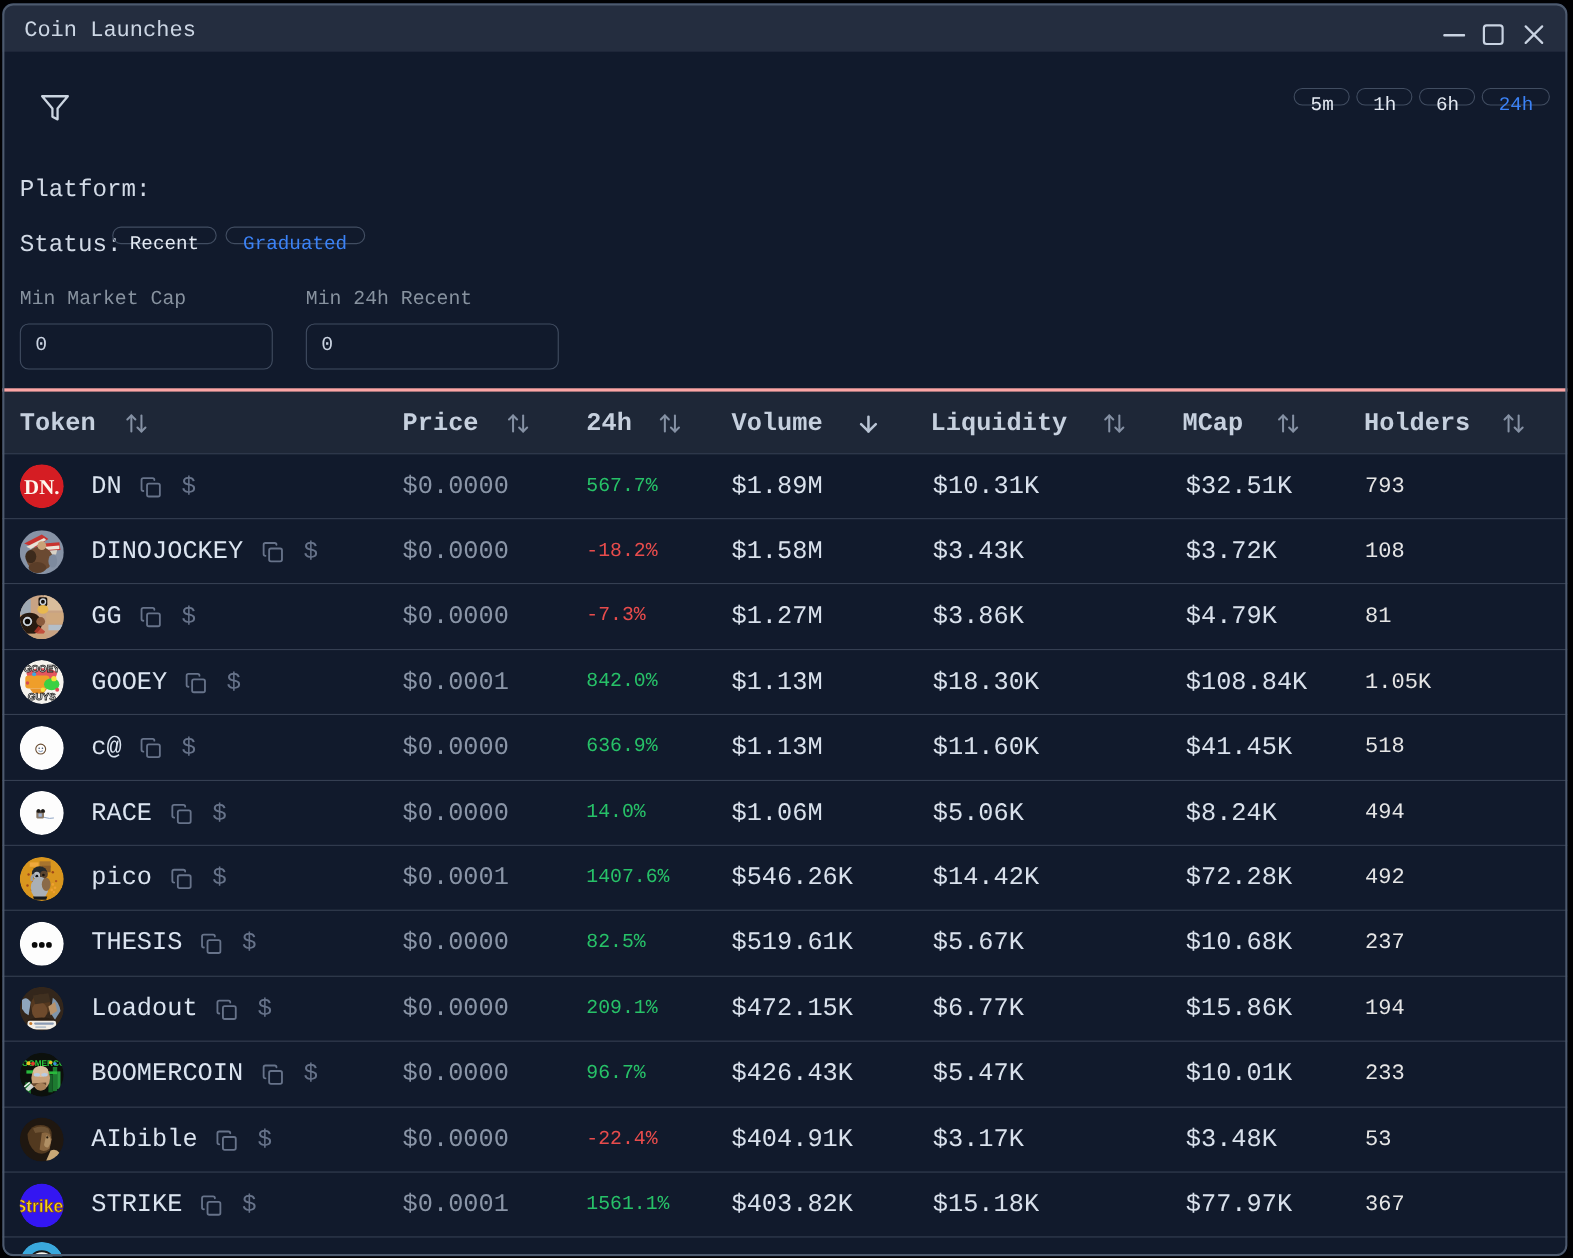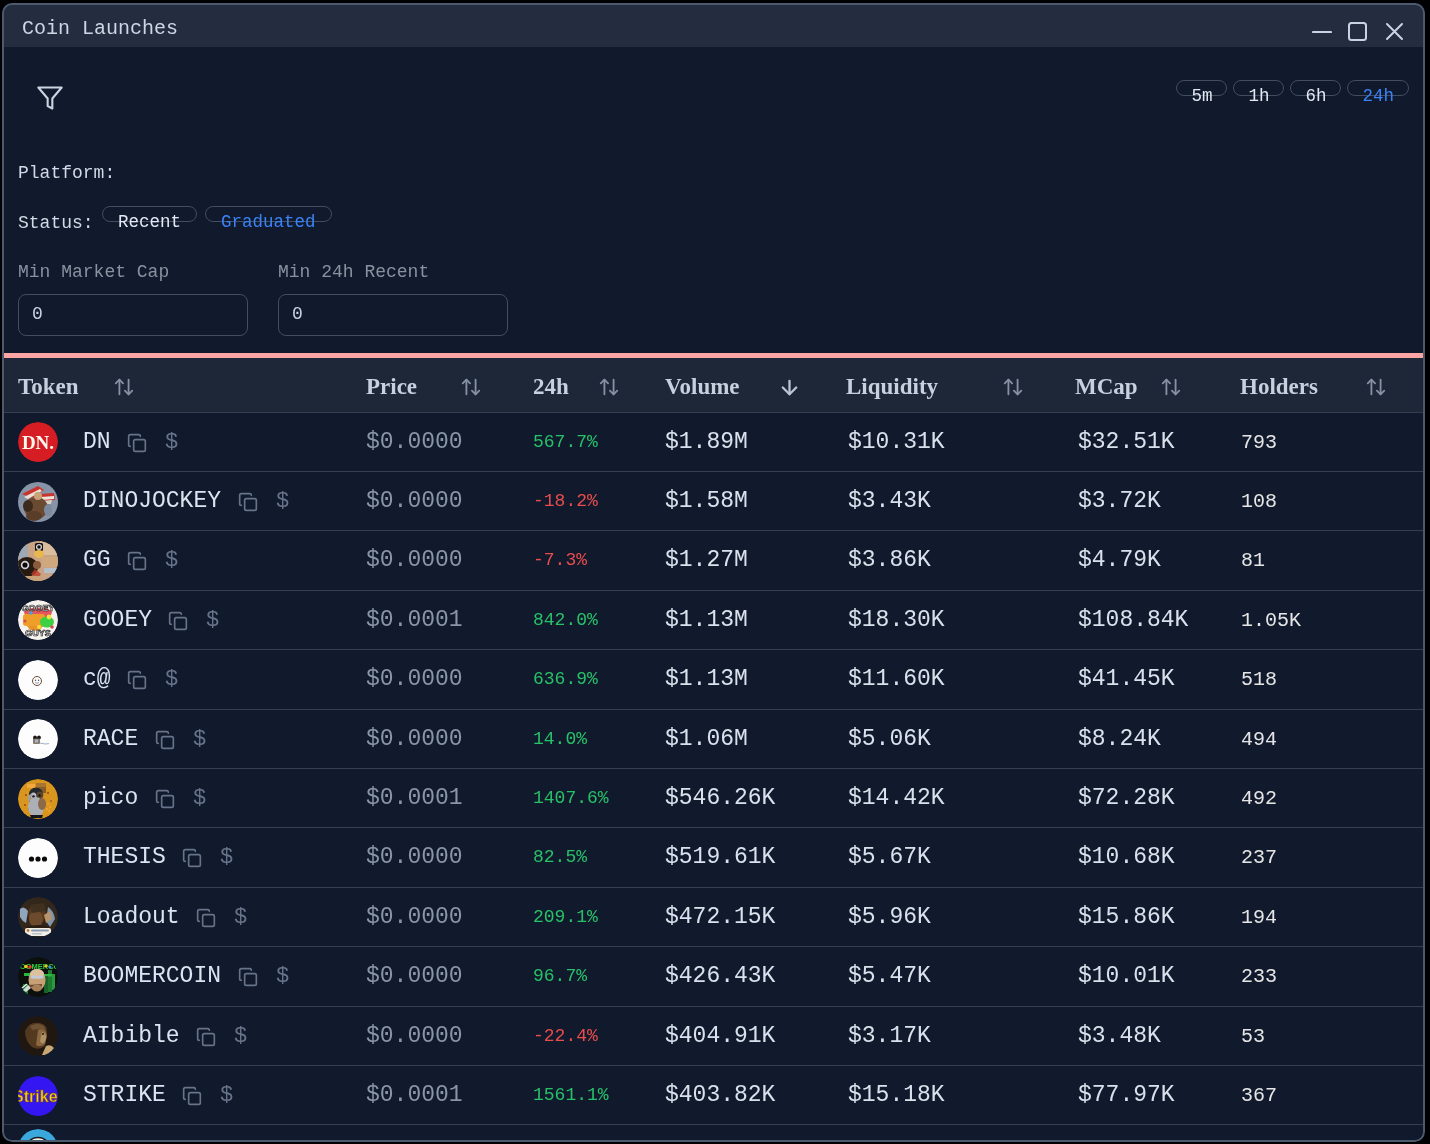--- a/index.html
+++ b/index.html
@@ -9,27 +9,27 @@
 .win::after { content:''; position:absolute; inset:0; border:2px solid #4d5a6e;
   border-radius:10px; z-index:50; pointer-events:none; }
 .tbar { position:absolute; left:0; top:0; width:100%; height:44px; background:#242d3f; }
 .title { position:absolute; left:20px; top:0; line-height:51px; font-size:20px; color:#ccd6e4; }
 .wb { position:absolute; top:0; }
 .funnel { position:absolute; left:34px; top:81px; }
 .tbtns { position:absolute; top:77px; right:16px; display:flex; gap:6px; }
 .btn { height:16px; border:1.5px solid #414d61; border-radius:8px; padding:0 15px;
   font-size:17.5px; line-height:31px; color:#e3e9f2; background:transparent; }
 .btn.sel { color:#3b82f6; }
-.lab { position:absolute; font-size:18px; line-height:34px; color:#d2dae6; }
+.lab { position:absolute; font-size:22px; line-height:34px; color:#d2dae6; }
 .prow { position:absolute; display:flex; gap:8px; }
 .mlab { position:absolute; font-size:18px; color:#87929f; }
 .inp { position:absolute; width:230px; height:42px; border:1.5px solid #414d61; border-radius:8px;
   font-size:18px; line-height:39px; color:#c9d2e0; padding-left:13px; }
 .thead { position:absolute; left:0; top:350px; width:100%; height:58.6px; background:#1e2737;
-  border-top:5px solid #fca5a5;font-family:Liberation Serif, serif; }
+  border-top:3px solid #fca5a5; }
 .hlab { position:absolute; top:0; line-height:58px; font-size:23px; font-weight:bold; color:#c6d0de; }
 .hic { position:absolute; top:18px; line-height:0; }
 .row { position:absolute; left:0; width:100%; height:59.4px; border-top:1px solid #353f52; }
 .row:first-of-type { border-top:none; }
 .cell { position:absolute; top:0; line-height:59px; }
 .icc { line-height:0; }
 .name { font-size:23px; color:#dbe4f0; }
 .dol { font-size:22px; color:#67738a; }
 .price { font-size:23px; color:#8a95a7; }
 .pct { font-size:18px; }
@@ -408,21 +408,21 @@
         </svg></div>
 <div class="cell name" style="left:81px">Loadout</div>
 <div class="cell icc" style="left:194px;top:20px"><svg class="ic" width="20" height="20" viewBox="0 0 24 24" fill="none" stroke="#67738a" stroke-width="2" stroke-linecap="round" stroke-linejoin="round">
           <rect width="14" height="14" x="8" y="8" rx="2" ry="2"></rect>
           <path d="M4 16c-1.1 0-2-.9-2-2V4c0-1.1.9-2 2-2h10c1.1 0 2 .9 2 2"></path>
         </svg></div>
 <div class="cell dol" style="left:232px">$</div>
 <div class="cell price" style="left:364px">$0.0000</div>
 <div class="cell pct g" style="left:531px">209.1%</div>
 <div class="cell val" style="left:663px">$472.15K</div>
-<div class="cell val" style="left:846px">$5.96K</div>
+<div class="cell val" style="left:846px">$6.77K</div>
 <div class="cell val" style="left:1076px">$15.86K</div>
 <div class="cell hold" style="left:1239px">194</div>
 </div>
 <div class="row" style="top:943.2px">
 <div class="cell icc" style="left:16px;top:9.7px"><svg width="40" height="40" viewBox="0 0 40 40">
           <defs>
             <clipPath id="c10">
               <circle cx="20" cy="20" r="20"></circle>
             </clipPath>
           </defs>

